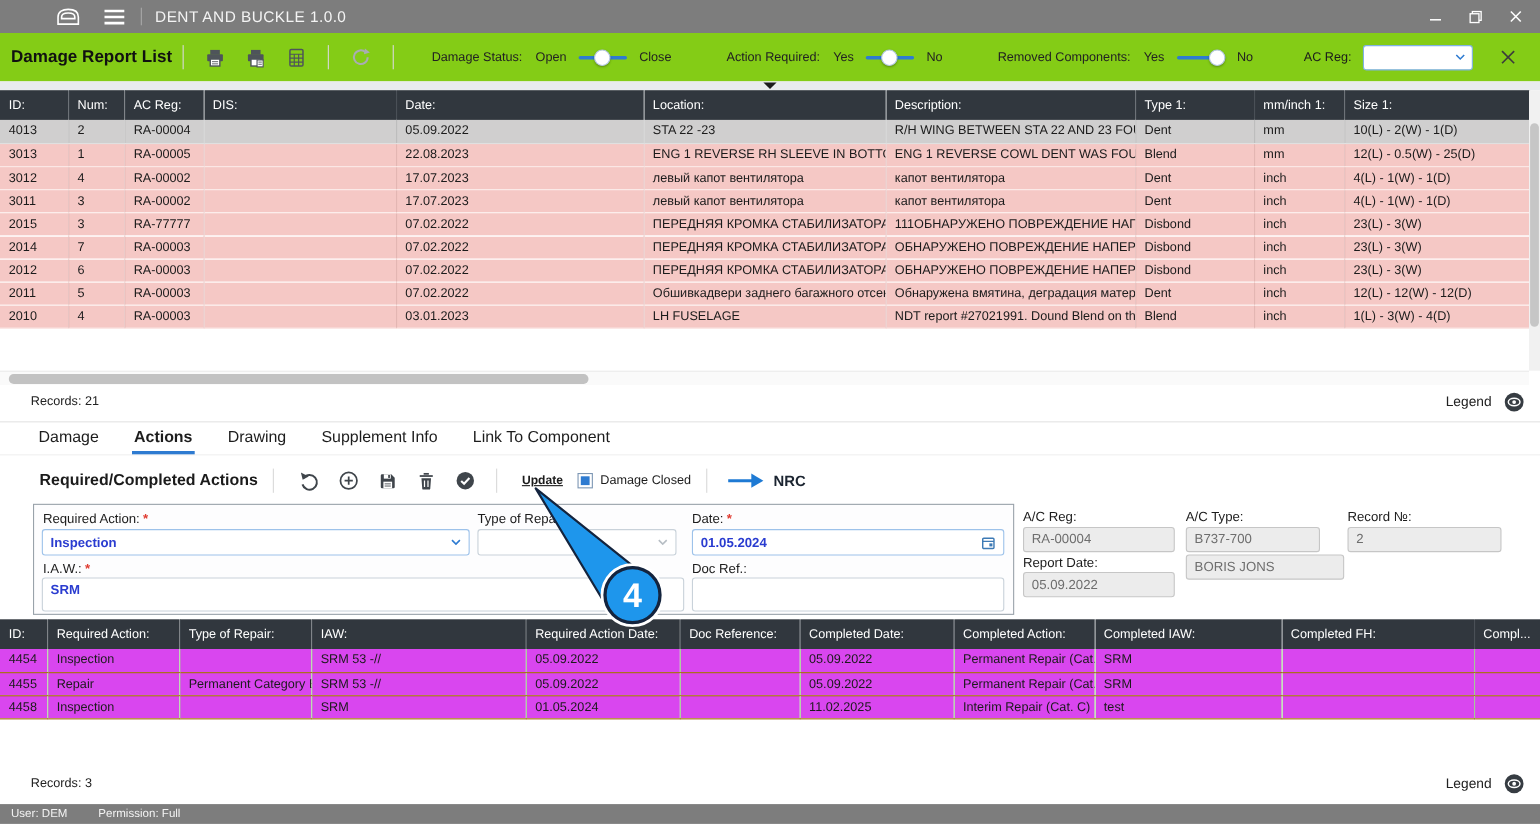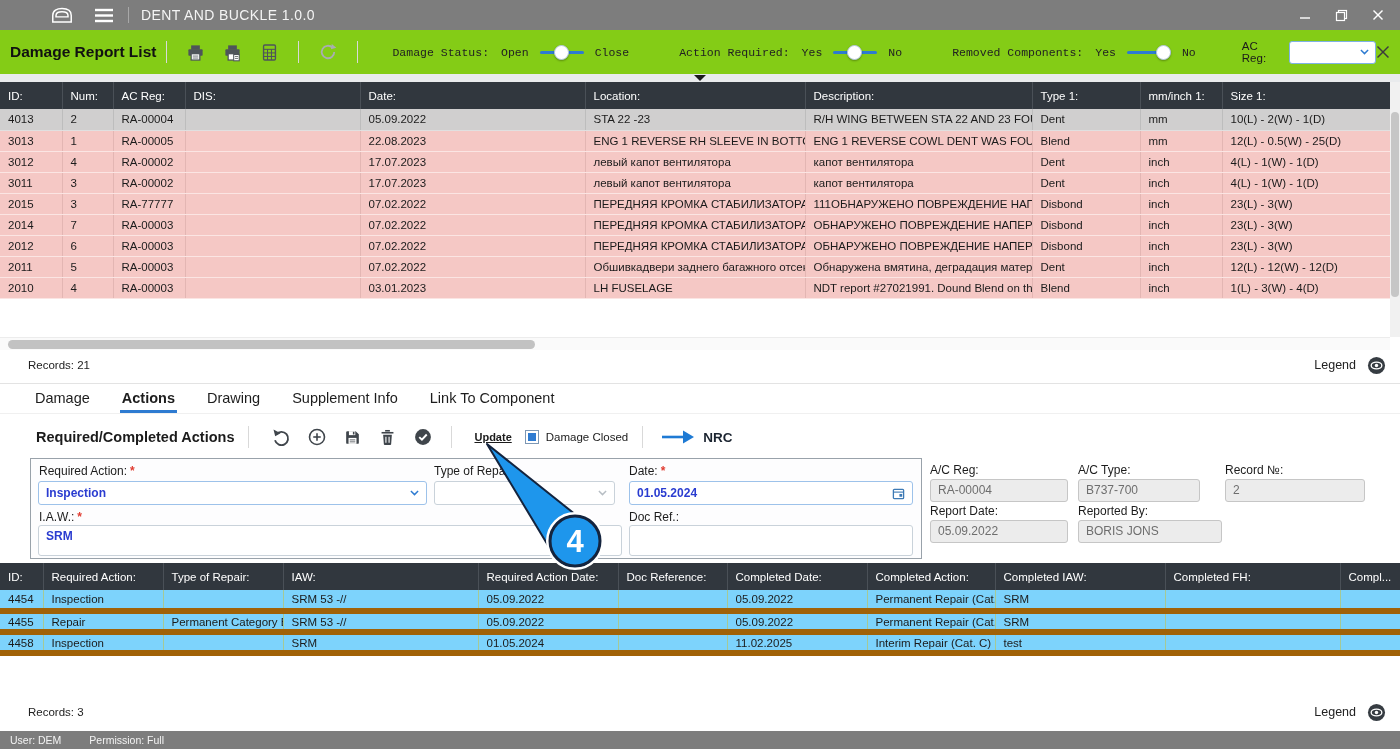--- a/index.html
+++ b/index.html
@@ -20,21 +20,21 @@
   .win-btns { margin-left:auto; display:flex; align-items:center; gap:24px; margin-right:16px; }
   .win-btns span { display:flex; cursor:pointer; }
 
   
   .toolbar { position:absolute; top:30px; left:0; width:1400px; height:44px;
     background:#84cc16; display:flex; align-items:center; }
   .dr-title { font-weight:bold; font-size:15.5px; color:#111; margin-left:10px; white-space:nowrap; }
   .v-div { width:1px; height:22px; background:#d9d9d9; margin:0 10px; flex:0 0 auto; }
   .tool-btn { display:flex; margin:0 9px; cursor:pointer; }
   #filters { display:flex; align-items:center; gap:50px; margin-left:24px; }
-  .filter-group { display:flex; align-items:center; font-size:11.5px; color:#222; white-space:nowrap;font-family:Liberation Mono, monospace; }
+  .filter-group { display:flex; align-items:center; font-size:11.5px; color:#222; white-space:nowrap; }
   .fg-label { margin-right:12px; }
   .fg-opt { cursor:pointer; }
   .toggle { position:relative; width:44px; height:15px; margin:0 11px; cursor:pointer; flex:0 0 auto; }
   .t-line { position:absolute; top:6px; left:0; right:0; height:3px; background:#2e7bd1; border-radius:2px; }
   .t-knob { position:absolute; top:0; width:15px; height:15px; border-radius:50%;
     background:#fff; border:1px solid #b4c8e0; box-shadow:0 1px 2px rgba(0,0,0,.3); }
   .toggle.middle .t-knob { left:14px; }
   .toggle.right .t-knob { right:0; }
   .acreg { display:flex; align-items:center; font-size:11.5px; margin-left:46px; gap:10px; }
   .combo-sm { width:100px; height:23px; border:1px solid #7fb2e5; border-radius:3px; background:#fff;
@@ -52,21 +52,21 @@
   table { border-collapse:collapse; table-layout:fixed; }
   th { background:#31373e; color:#fff; font-weight:normal; font-size:11.5px; text-align:left;
     height:27px; padding:0 4px 0 8px; border-right:1px solid #4a5057; white-space:nowrap; overflow:hidden; }
   td { font-size:11.5px; height:21px; padding:0 4px 0 8px; white-space:nowrap; overflow:hidden; color:#1b1b1b; }
   .grid-top { position:absolute; top:82px; left:0; width:1390px; }
   .grid-top table { width:1390px; }
   .grid-bottom { position:absolute; top:563px; left:0; width:1400px; }
   .grid-bottom table { width:1400px; }
   tr.pink td { background:#f5c8c5; border-right:1px solid #e3b6b3; border-bottom:1px solid #fbe5e3; }
   tr.selected td { background:#d0cfcf; border-right:1px solid #bdbdbd; border-bottom:1px solid #e0e0e0; }
-  tr.green td { background:#7dd3fc; border-right:1px solid #a5c996; border-bottom:6px solid #a16207; }
+  tr.green td { background:#d946ef; border-right:1px solid #a5c996; border-bottom:1px solid #a16207; }
   tr { cursor:pointer; }
 
   .vscroll { position:absolute; top:82px; right:0; width:10px; height:255px; background:#f1f1f1; }
   .vscroll .thumb { position:absolute; top:30px; left:1px; width:8px; height:185px; background:#c6c6c6; border-radius:4px; cursor:pointer; }
   .hscroll { position:absolute; top:337px; left:0; width:1390px; height:13px; background:#fafafa; border-top:1px solid #ececec; }
   .hscroll .thumb { position:absolute; top:2px; left:8px; width:527px; height:9px; background:#c2c2c2; border-radius:5px; cursor:pointer; }
 
   .records-row { position:absolute; left:0; width:1400px; height:26px; display:flex; align-items:center;
     font-size:11.5px; color:#222; }
   .records-row .rec { margin-left:28px; }
@@ -538,21 +538,21 @@
 
 <span class="ro-label" style="left:930px; top:463px;">A/C Reg:</span>
 <span class="ro-field" style="left:930px; top:479px; width:138px;">RA-00004</span>
 <span class="ro-label" style="left:1078px; top:463px;">A/C Type:</span>
 <span class="ro-field" style="left:1078px; top:479px; width:122px;">B737-700</span>
 <span class="ro-label" style="left:1225px; top:463px;">Record №:</span>
 <span class="ro-field" style="left:1225px; top:479px; width:140px;">2</span>
 <span class="ro-label" style="left:930px; top:504px;">Report Date:</span>
 <span class="ro-field" style="left:930px; top:520px; width:138px;">05.09.2022</span>
 <span class="ro-label" style="left:1078px; top:504px;">Reported By:</span>
-<span class="ro-field" style="left:1078px; top:520px; width:144px;">BORIS JONS</span>
+<span class="ro-field" style="left:1078px; top:504px; width:144px;">BORIS JONS</span>
 
 <div class="grid-bottom" id="grid-bottom">
     <table>
       <colgroup>
         <col style="width: 43px;">
         <col style="width: 120px;">
         <col style="width: 120px;">
         <col style="width: 195px;">
         <col style="width: 140px;">
         <col style="width: 109px;">

